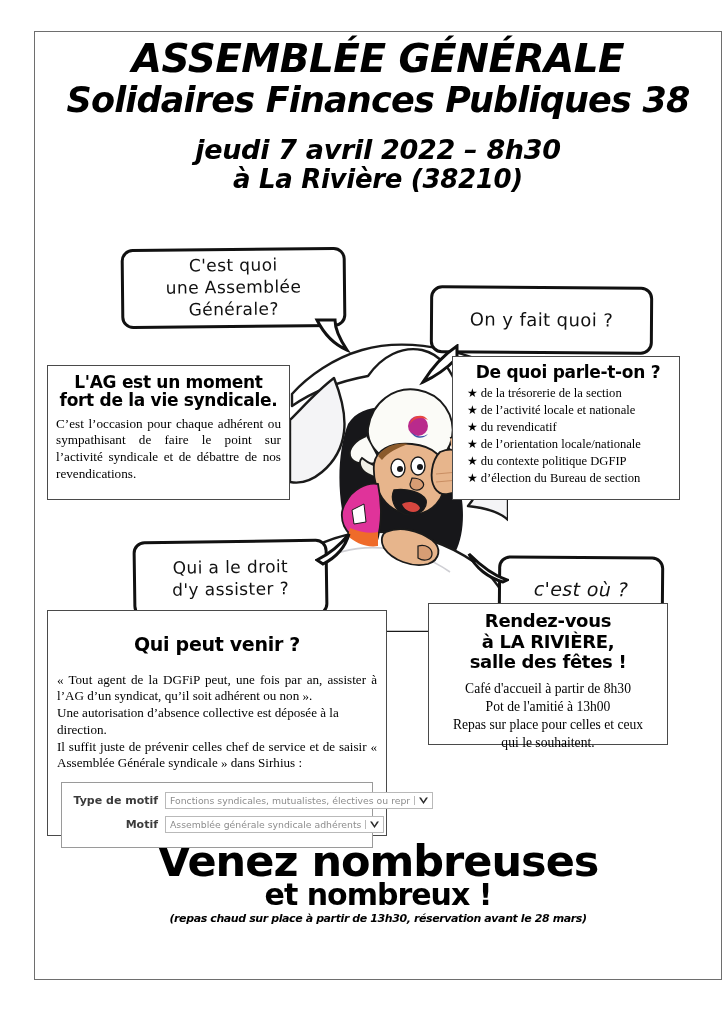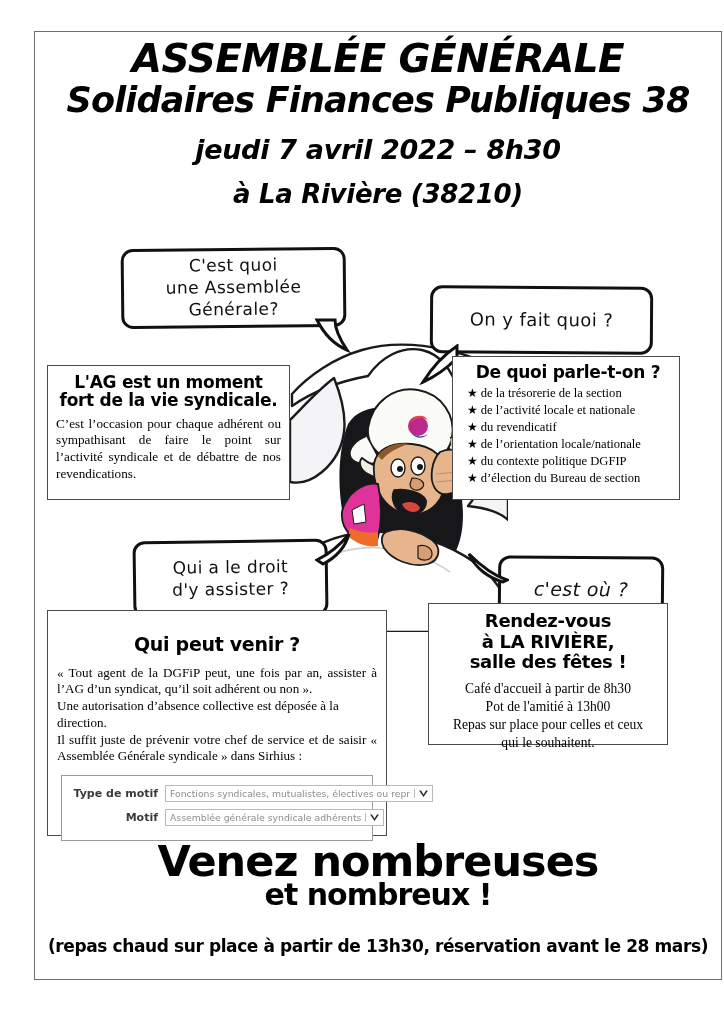--- a/index.html
+++ b/index.html
@@ -17,21 +17,21 @@
   
   .header{position:absolute;left:0;top:0;width:100%;text-align:center;}
   .hl{
     font-family:"DejaVu Sans", sans-serif;
     font-weight:bold;font-style:italic;
     color:#000;white-space:nowrap;line-height:1;
   }
   .hl1{font-size:39px;letter-spacing:-0.5px;margin-top:7px;}
   .hl2{font-size:35px;letter-spacing:-0.8px;margin-top:5px;}
   .hl3{font-size:27px;letter-spacing:-0.3px;margin-top:18px;}
-  .hl4{font-size:26px;letter-spacing:-0.3px;margin-top:18px;}
+  .hl4{font-size:26px;letter-spacing:-0.3px;margin-top:3px;}
 
   
   .bubble{
     position:absolute;background:#fff;
     border:3px solid #111;
     border-radius:12px;
     font-family:"DejaVu Sans", sans-serif;
     text-align:center;color:#111;
     display:flex;align-items:center;justify-content:center;
     z-index:6;
@@ -68,21 +68,21 @@
   #box-ag .box-body{font-size:13.2px;line-height:1.26;text-align:justify;margin-top:6px;}
 
   #box-topics{left:417px;top:324px;width:228px;height:144px;padding:6px 6px 4px 10px;}
   #box-topics .box-title{font-size:17px;margin-bottom:3px;}
   #box-topics ul{list-style:none;margin:4px;padding:0;}
   #box-topics li{font-size:12.6px;line-height:1.33;white-space:nowrap;}
   #box-topics li .star{font-size:12px;margin-right:3px;}
 
   #box-come{left:12px;top:578px;width:340px;height:226px;padding:23px 9px 0 9px;}
   #box-come .box-title{font-size:19px;}
-  #box-come .box-body{font-size:13.1px;line-height:1.28;margin-top:10px;font-family:Liberation Serif, serif;}
+  #box-come .box-body{font-size:13.1px;line-height:1.28;margin-top:17px;font-family:Liberation Serif, serif;}
   #box-come .just{text-align:justify;}
 
   #box-rdv{left:393px;top:571px;width:240px;height:142px;padding:7px 8px 0 8px;}
   #box-rdv .box-title{font-size:18px;line-height:1.14;}
   #box-rdv .box-body{font-size:13.6px;line-height:1.33;text-align:center;margin-top:7px;}
 
   
   .form-inset{
     margin:10px 4px 0 4px;border:1px solid #9a9a9a;background:#fff;
     padding:9px 8px 14px 8px;
@@ -111,21 +111,21 @@
   .select .arrow svg{display:block;}
 
   
   .slogan{
     position:absolute;left:0;width:100%;text-align:center;
     font-family:"DejaVu Sans", sans-serif;font-weight:bold;
     color:#000;line-height:1.0;white-space:nowrap;
   }
   #slogan1{top:808px;font-size:43px;letter-spacing:-1px;}
   #slogan2{top:848px;font-size:30px;letter-spacing:-1px;}
-  #slogan-note{top:906px;font-size:17px;letter-spacing:-0.4px;}
+  #slogan-note{top:881px;font-size:11px;font-style:italic;letter-spacing:-0.4px;}
 
   
   #mascot{position:absolute;left:255px;top:300px;width:218px;height:300px;z-index:5;}
   #mascot svg{display:block;}
 </style>
 </head>
 <body>
 
 <div class="page">
 
@@ -247,21 +247,21 @@
       <li><span class="star">★</span><span>du contexte politique DGFIP</span></li>
       <li><span class="star">★</span><span>d’élection du Bureau de section</span></li>
     </ul>
   </div>
 
   <div class="box" id="box-come">
     <div class="box-title">Qui peut venir  ?</div>
     <div class="box-body">
       <div class="just">« Tout agent de la DGFiP peut, une fois par an, assister à l’AG d’un syndicat, qu’il soit adhérent ou non ».</div>
       <div>Une autorisation d’absence collective est déposée à la direction.</div>
-      <div class="just">Il suffit juste de prévenir votre chef de service et de saisir « Assemblée Générale syndicale » dans Sirhius :</div>
+      <div class="just">Il suffit juste de prévenir celles chef de service et de saisir « Assemblée Générale syndicale » dans Sirhius :</div>
     </div>
 
     <div class="form-inset">
       <div class="form-row">
         <div class="form-label">Type de motif</div>
         <div class="select">
           <div class="val">Fonctions syndicales, mutualistes, électives ou repr</div>
           <div class="arrow">
             <svg width="11" height="9" viewBox="0 0 11 9">
                 <path d="M1 1.6 L3 1.6 L5.5 5.4 L8 1.6 L10 1.6 L5.5 8 Z" fill="#2b2b2b"></path>

